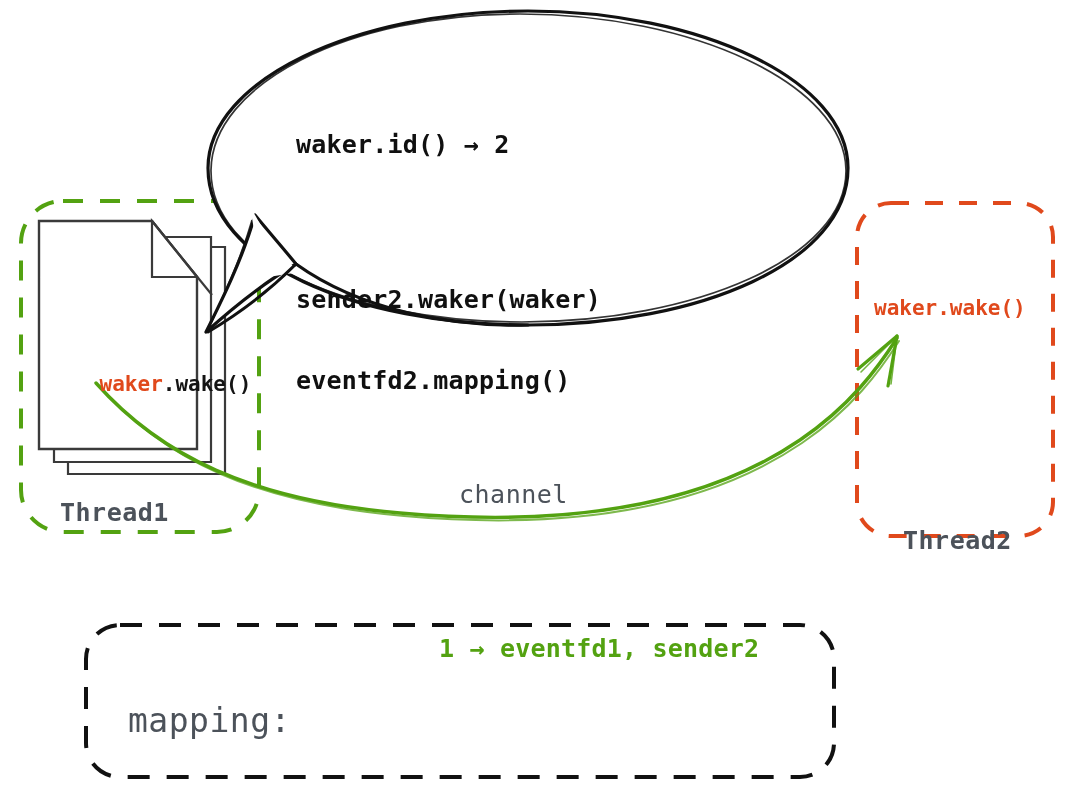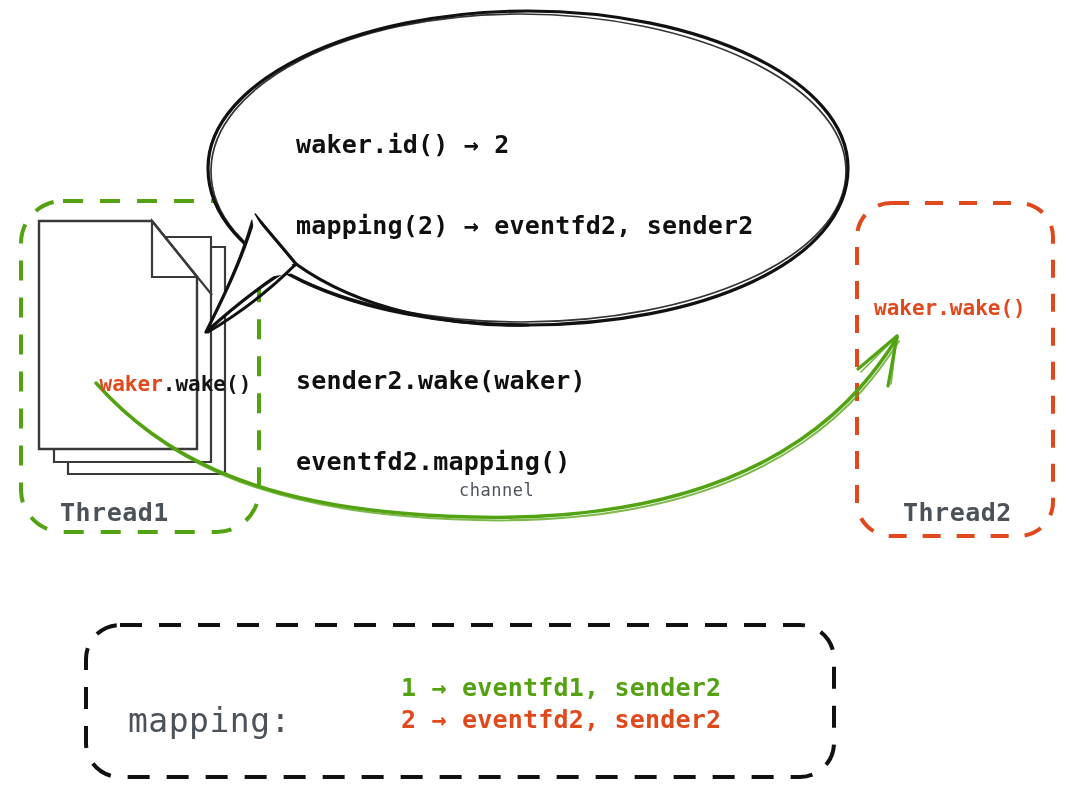--- a/index.html
+++ b/index.html
@@ -55,56 +55,56 @@
   #page-code .accent { color: #E0491C; margin-top: 10px; }
 
   
   .thread-label {
     font-size: 25px;
     color: #4C525A;
     font-weight: 700;
     letter-spacing: 0.5px;
   }
   #thread1-label { left: 60px; top: 500px; }
-  #thread2-label { left: 903px; top: 500px; }
+  #thread2-label { left: 903px; top: 528px; }
 
   
   #thread2-code {
     left: 874px;
     top: 298px;
     font-size: 21px;
     color: #E0491C;
     font-weight: 700;
   }
 
   
   #channel-label {
     left: 459px;
     top: 482px;
-    font-size: 17px;
+    font-size: 25px;
     color: #4C525A;
     letter-spacing: 0.5px;
   }
 
   
   #mapping-title {
     left: 128px;
     top: 673px;
     font-size: 33px;
     color: #4C525A;
     letter-spacing: 0.5px;
     margin-top: 31px;
   }
   .mapping-row {
     left: 401px;
     font-size: 25px;
     font-weight: 700;
     letter-spacing: 0.2px;
   }
-  #mapping-row-0 { top: 675px; color: #53A211; }
+  #mapping-row-0 { top: 636px; color: #53A211; margin-left: 38px; }
   #mapping-row-1 { top: 707px; color: #E0491C; }
 </style>
 </head>
 <body>
 
 <div id="canvas">
 
   <svg id="vector-layer" viewBox="0 0 1080 794" xmlns="http://www.w3.org/2000/svg">
 
     <g>
@@ -170,34 +170,32 @@
       <path d="M 897 336 L 891 384" fill="none" stroke="#53A211" stroke-width="1.6" stroke-linecap="round" opacity="0.8"></path>
     </g>
 
     <g>
       <rect x="86" y="625" width="748" height="152" rx="34" ry="34" fill="none" stroke="#111111" stroke-width="4" stroke-dasharray="22 17" stroke-linecap="butt"></rect>
     </g>
   </svg>
 
   <div class="txt" id="bubble-text">
     <span class="line">waker.id() → 2</span>
-    <span class="line">mapping(2) → eventfd2, sender2</span>
     <span class="gap"></span>
-    <span class="line">sender2.wake(waker)</span>
+    <span class="line">sender2.waker(waker)</span>
     <span class="line">eventfd2.mapping()</span>
   </div>
 
   <div class="txt" id="page-code">
     <span class="accent">waker</span><span>.wake()</span>
   </div>
 
   <div class="txt thread-label" id="thread1-label">Thread1</div>
   <div class="txt thread-label" id="thread2-label">Thread2</div>
 
   <div class="txt" id="thread2-code">waker.wake()</div>
 
   <div class="txt" id="channel-label">channel</div>
 
   <div class="txt" id="mapping-title">mapping:</div>
   <div class="txt mapping-row" id="mapping-row-0">1 → eventfd1, sender2</div>
-  <div class="txt mapping-row" id="mapping-row-1">2 → eventfd2, sender2</div>
 
 </div>
 
 </body></html>

